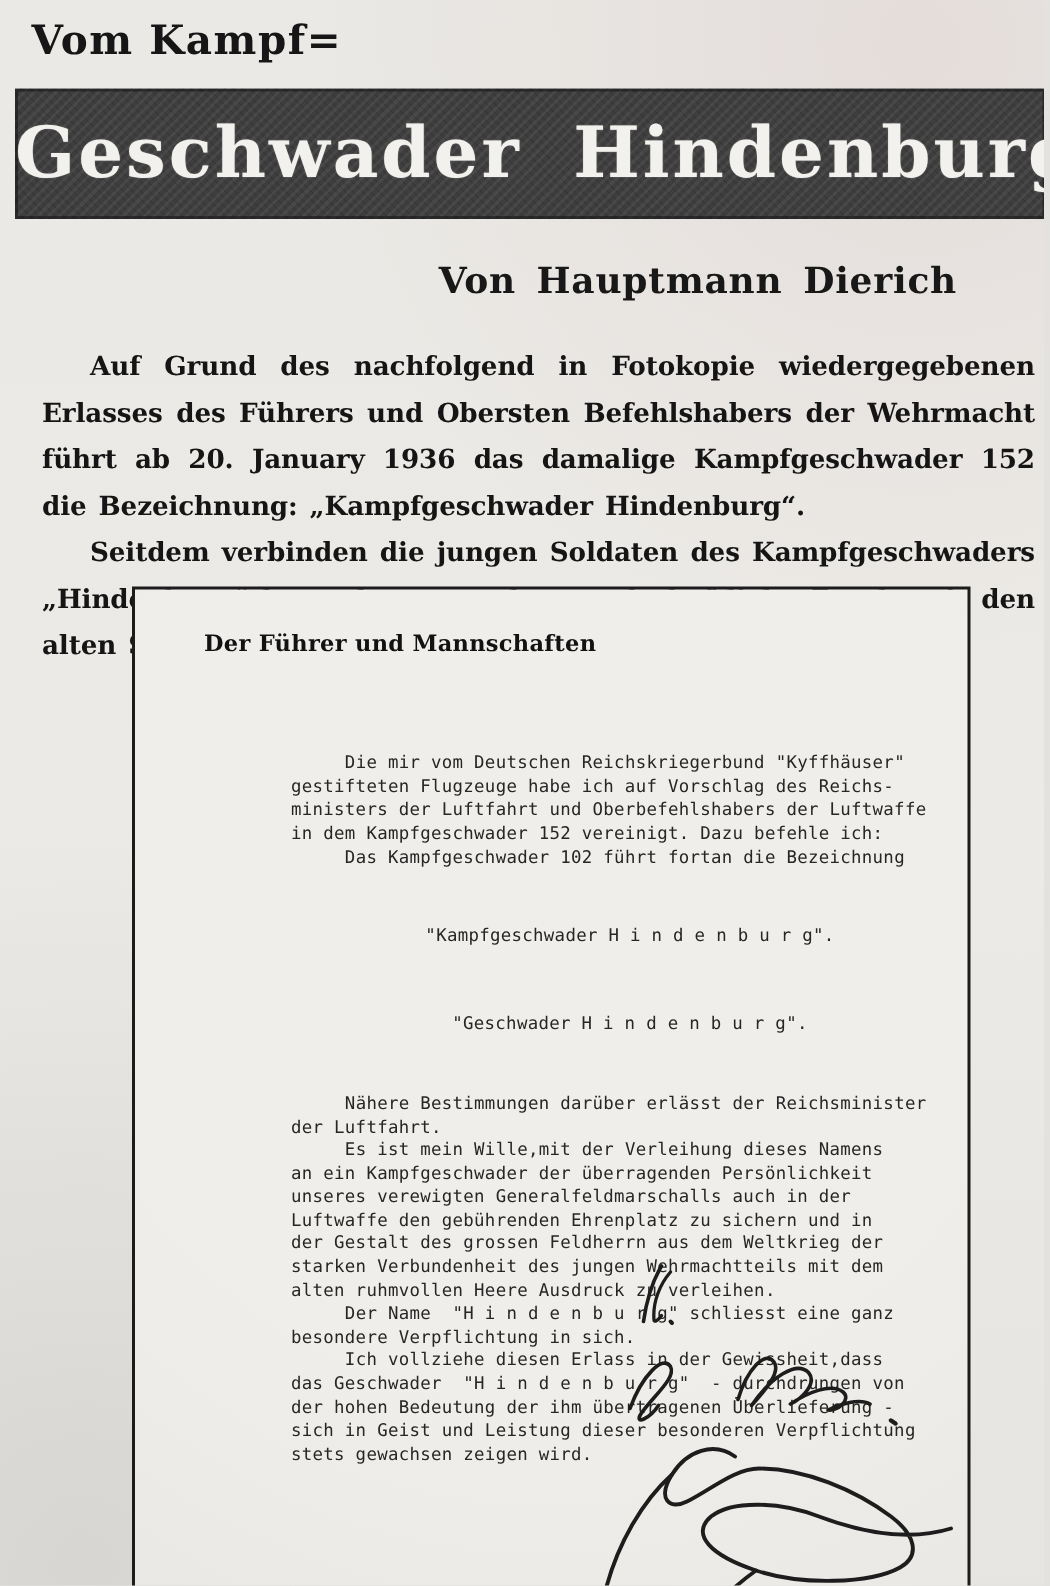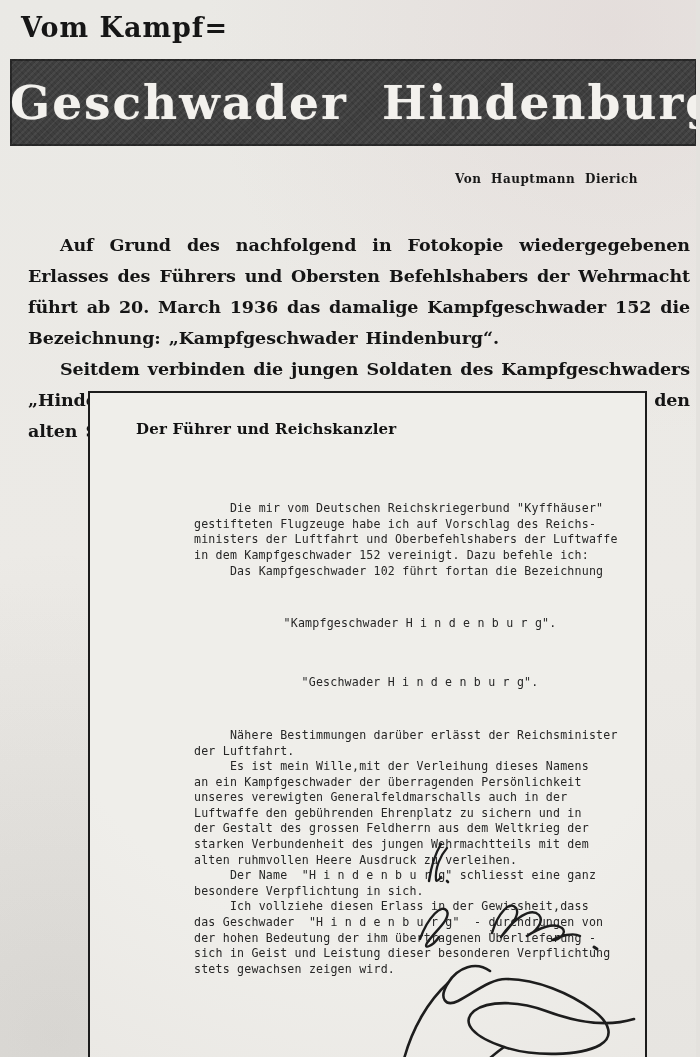--- a/index.html
+++ b/index.html
@@ -47,21 +47,21 @@
     font-weight: bold;
     color: #f3f1ed;
     letter-spacing: 2px;
     word-spacing: 16px;
     white-space: nowrap;
     text-shadow: 0 0 1px rgba(255,255,255,0.4);
   }
   .byline {
     position: absolute;
     right: 58px; top: 172px;
-    font-size: 12px;
+    font-size: 24px;
     font-weight: bold;
     letter-spacing: 0.5px;
     word-spacing: 5px;
     color: #181818;
   }
 
   
   .intro {
     position: absolute;
     left: 28px; top: 230px;
@@ -126,27 +126,27 @@
 
   <div class="kicker">Vom Kampf=</div>
 
   <div class="banner">
     <span class="banner-text">Geschwader Hindenburg</span>
   </div>
 
   <div class="byline">Von Hauptmann Dierich</div>
 
   <div class="intro">
-    <p>Auf Grund des nachfolgend in Fotokopie wiedergegebenen Erlasses des Führers und Obersten Befehlshabers der Wehrmacht führt ab 20. March 1936 das damalige Kampfgeschwader 152 die Bezeichnung: „Kampfgeschwader Hindenburg“.</p>
+    <p>Auf Grund des nachfolgend in Fotokopie wiedergegebenen Erlasses des Führers und Obersten Befehlshabers der Wehrmacht führt ab 20. January 1936 das damalige Kampfgeschwader 152 die Bezeichnung: „Kampfgeschwader Hindenburg“.</p>
     <p>Seitdem verbinden die jungen Soldaten des Kampfgeschwaders „Hindenburg“ besonders enge kameradschaftliche Bande mit den alten Soldaten des</p>
   </div>
 
   <div class="letter">
 
-    <div class="letterhead">Der Führer und Reichskanzler</div>
+    <div class="letterhead">Der Führer und Mannschaften</div>
 
     <div class="typed">
       <div class="block">     Die mir vom Deutschen Reichskriegerbund "Kyffhäuser"
 gestifteten Flugzeuge habe ich auf Vorschlag des Reichs-
 ministers der Luftfahrt und Oberbefehlshabers der Luftwaffe
 in dem Kampfgeschwader 152 vereinigt. Dazu befehle ich:
      Das Kampfgeschwader 102 führt fortan die Bezeichnung</div>
       <div class="block centerline">"Kampfgeschwader  H i n d e n b u r g".</div>
       <div class="block centerline">"Geschwader  H i n d e n b u r g".</div>
       <div class="block">     Nähere Bestimmungen darüber erlässt der Reichsminister

